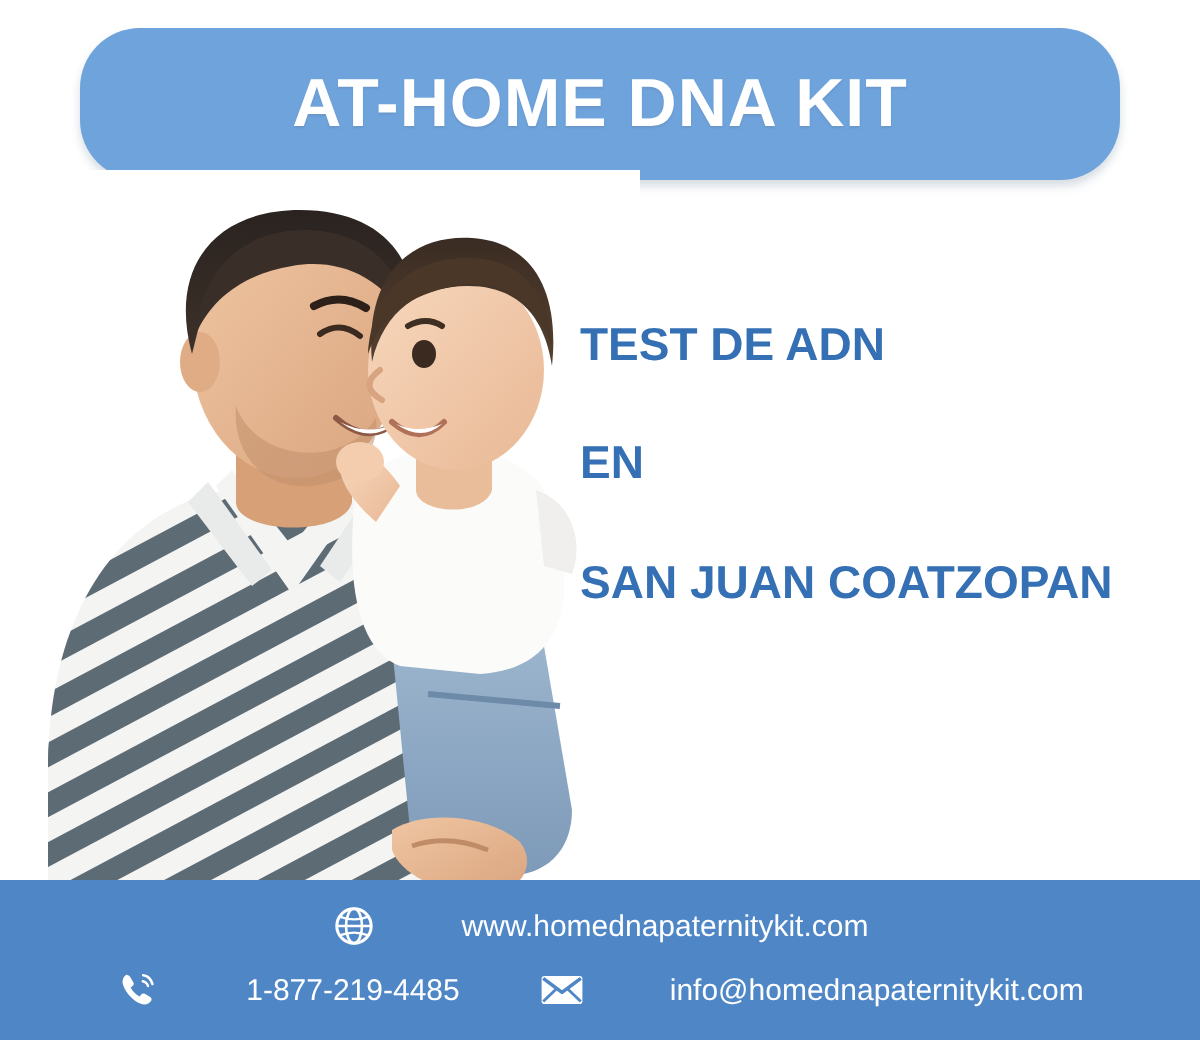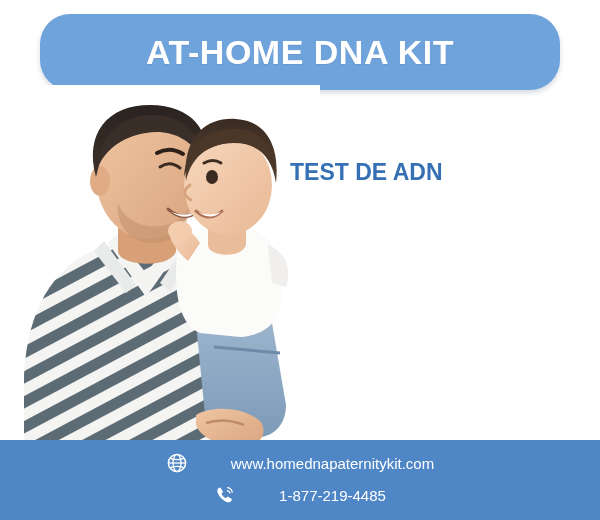--- a/index.html
+++ b/index.html
@@ -225,20 +225,22 @@
                  C222 364 200 352 196 340 Z" fill="url(#skinA)"></path>
         <path d="M206 338 q18 -6 38 2" stroke="#c08c68" stroke-width="2.5" fill="none"></path>
 
         <path d="M24 300 C24 256 44 222 72 214 L84 252 C66 268 56 300 58 330 L58 370 L24 370 Z" fill="url(#stripes)" opacity="0.96"></path>
       </g>
     </svg>
   </div>
 
   <div class="headline-block">
     <div class="headline-line l1">TEST DE ADN</div>
+    <div class="headline-line l2">EN</div>
+    <div class="headline-line l3">SAN JUAN COATZOPAN</div>
   </div>
 
   <div class="footer">
 
     <div class="footer-row footer-row-website">
       <div class="footer-item">
         <span class="footer-icon">
           <svg width="20" height="20" viewBox="0 0 20 20" xmlns="http://www.w3.org/2000/svg">
             <circle cx="10" cy="10" r="8.6" fill="none" stroke="#ffffff" stroke-width="1.5"></circle>
             <ellipse cx="10" cy="10" rx="4" ry="8.6" fill="none" stroke="#ffffff" stroke-width="1.3"></ellipse>
@@ -261,17 +263,27 @@
                      L13.4 11.9 C12.8 11.5 12 11.7 11.6 12.3 L10.9 13.3
                      C9.1 12.4 7.2 10.5 6.3 8.7 L7.3 8 C7.9 7.6 8.1 6.8 7.7 6.2
                      L6.1 3.5 C5.7 2.8 4.9 2.6 4.2 2.4 Z" fill="#ffffff"></path>
             <path d="M12.6 2.6 q3.6 0.5 4.6 4.4" fill="none" stroke="#ffffff" stroke-width="1.3" stroke-linecap="round"></path>
             <path d="M12.4 5.6 q2 0.4 2.6 2.4" fill="none" stroke="#ffffff" stroke-width="1.2" stroke-linecap="round"></path>
           </svg>
         </span>
         <span class="footer-text">1-877-219-4485</span>
       </div>
 
+      <div class="footer-item">
+        <span class="footer-icon">
+          <svg width="22" height="16" viewBox="0 0 22 16" xmlns="http://www.w3.org/2000/svg">
+            <rect x="0.8" y="1" width="20.4" height="14" rx="1.4" fill="#ffffff"></rect>
+            <path d="M1.6 2.2 L11 9.2 L20.4 2.2" fill="none" stroke="#4f86c6" stroke-width="1.8" stroke-linejoin="round"></path>
+            <path d="M1.6 13.8 L8 7.6 M20.4 13.8 L14 7.6" fill="none" stroke="#4f86c6" stroke-width="1.4"></path>
+          </svg>
+        </span>
+        <span class="footer-text">info@homednapaternitykit.com</span>
+      </div>
 
     </div>
   </div>
 
 </div>
 
 </body></html>

